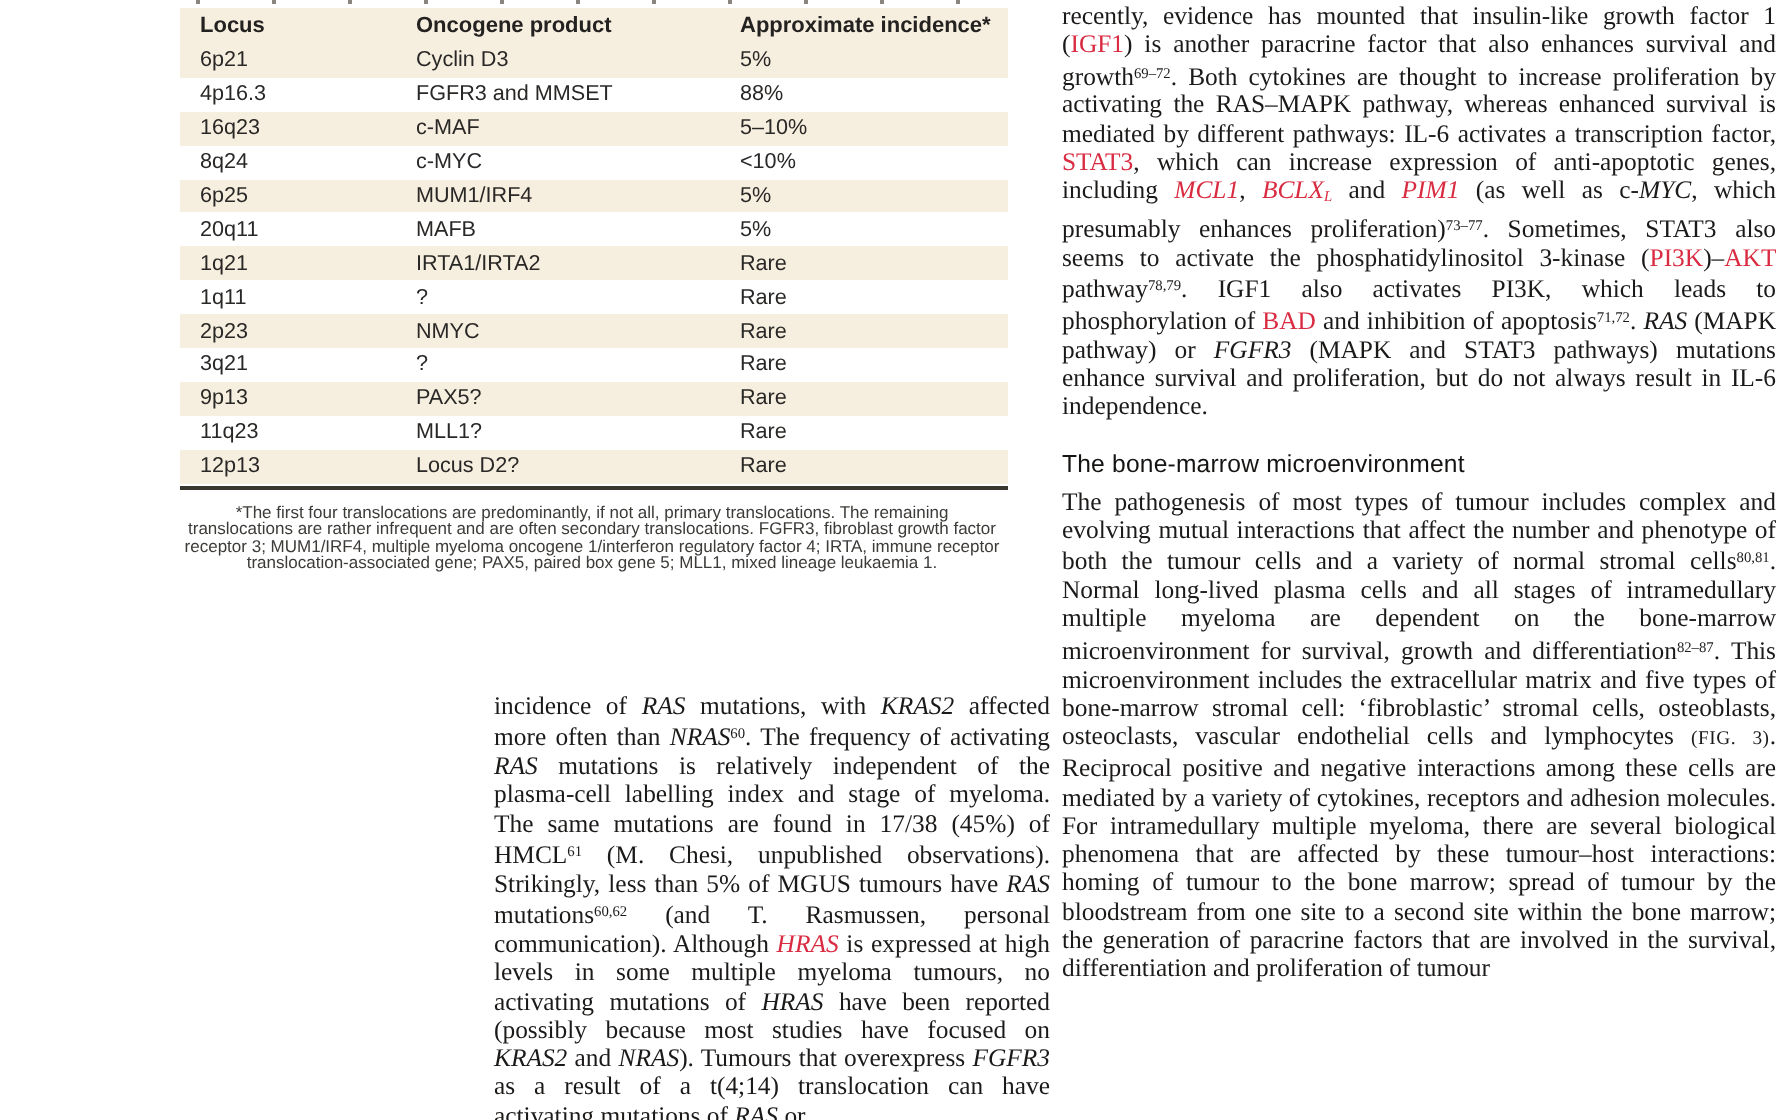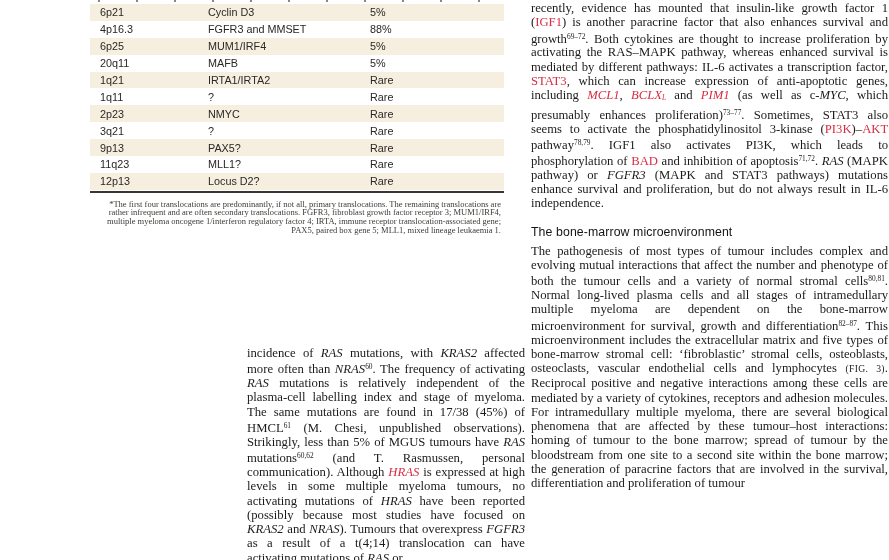--- a/index.html
+++ b/index.html
@@ -19,22 +19,22 @@
   }
   .tgrid{display:grid;grid-template-columns:108px 162px 1fr;align-items:center;}
   .thead{height:18px;background:var(--beige);
     font-family:"Liberation Sans",sans-serif;font-weight:bold;font-size:11px;color:#242220;}
   .trow{height:16.9px;font-family:"Liberation Sans",sans-serif;font-size:10.8px;color:#2a2826;}
   .trow.beige{background:var(--beige);}
   .tcell{padding-left:10px;white-space:nowrap;overflow:hidden;}
   .trule{height:2px;background:#39352f;margin-top:1px;}
   .footnote{
     margin-top:7px;padding-left:1px;width:410px;
-    font-family:Liberation Serif, serif;font-size:8.5px;line-height:8.6px;
-    color:#3d3b38;text-align:right;
+    font-family:Liberation Sans, sans-serif;font-size:8.5px;line-height:8.6px;
+    color:#3d3b38;text-align:center;
   }
   
   .col{position:absolute;}
   .col-mid{left:247px;top:346px;width:278px;}
   .col-right{left:531px;top:1px;width:357px;height:558px;overflow:hidden;}
   .col p{margin:0;text-align:justify;font-size:12.7px;line-height:14.25px;}
   .col h3{
     font-family:"Liberation Sans",sans-serif;font-weight:normal;font-size:12.3px;
     margin:14px 0 5px 0;color:#161412;letter-spacing:0.1px;
   }
@@ -45,30 +45,45 @@
   .st-sub{font-size:0.58em;vertical-align:-0.2em;color:var(--red);font-style:italic;}
   .st-sc{font-size:0.76em;letter-spacing:0.3px;}
 </style>
 </head>
 <body>
 
 <div>
 
   <div class="table-wrap">
     <div class="title-sliver"></div>
+    <div class="tgrid thead">
+      <div class="tcell">Locus</div>
+      <div class="tcell">Oncogene product</div>
+      <div class="tcell">Approximate incidence*</div>
+    </div>
     <div id="tbody">
         <div class="tgrid trow beige">
           <div class="tcell">6p21</div>
           <div class="tcell">Cyclin D3</div>
           <div class="tcell">5%</div>
         </div>
         <div class="tgrid trow">
           <div class="tcell">4p16.3</div>
           <div class="tcell">FGFR3 and MMSET</div>
           <div class="tcell">88%</div>
+        </div>
+        <div class="tgrid trow beige">
+          <div class="tcell">16q23</div>
+          <div class="tcell">c-MAF</div>
+          <div class="tcell">5–10%</div>
+        </div>
+        <div class="tgrid trow">
+          <div class="tcell">8q24</div>
+          <div class="tcell">c-MYC</div>
+          <div class="tcell">&lt;10%</div>
         </div>
         <div class="tgrid trow beige">
           <div class="tcell">6p25</div>
           <div class="tcell">MUM1/IRF4</div>
           <div class="tcell">5%</div>
         </div>
         <div class="tgrid trow">
           <div class="tcell">20q11</div>
           <div class="tcell">MAFB</div>
           <div class="tcell">5%</div>

